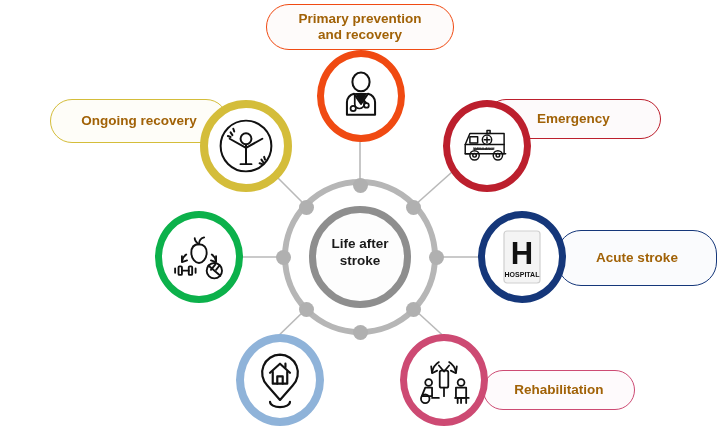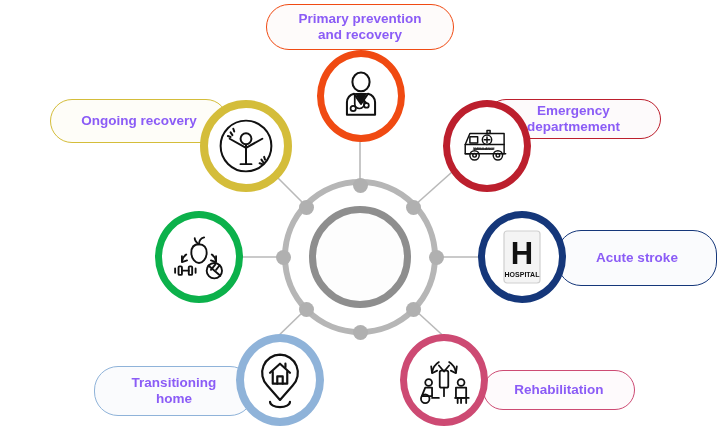--- a/index.html
+++ b/index.html
@@ -80,21 +80,21 @@
     position: absolute;
     box-sizing: border-box;
     border-radius: 24px;
     display: flex;
     align-items: center;
     justify-content: center;
     text-align: center;
     font-size: 13.5px;
     font-weight: bold;
     line-height: 1.22;
-    color: #8b5cf6;
+    color: #a16207;
     padding: 4px 10px;
     z-index: 2;
   }
   .pill span { display: block; }
 </style>
 </head>
 <body>
 
 <div id="canvas">
 
@@ -112,20 +112,24 @@
     <div class="hub-ring-outer"></div>
     <div class="hub-dot" style="left:71px; top:-1px;"></div>
     <div class="hub-dot" style="left:124px; top:21px;"></div>
     <div class="hub-dot" style="left:147px; top:71px;"></div>
     <div class="hub-dot" style="left:124px; top:123px;"></div>
     <div class="hub-dot" style="left:71px; top:146px;"></div>
     <div class="hub-dot" style="left:17px; top:123px;"></div>
     <div class="hub-dot" style="left:-6px; top:71px;"></div>
     <div class="hub-dot" style="left:17px; top:21px;"></div>
     <div class="hub-ring-inner"></div>
+    <div class="hub-label">
+      <span>Life after</span>
+      <span>stroke</span>
+    </div>
   </div>
 
   <div class="pill" style="left:266px; top:4px; width:188px; height:46px; border:1.6px solid #f04a12; background:#fefbfa;">
     <div>
       <span>Primary prevention</span>
       <span>and recovery</span>
     </div>
   </div>
   <div class="node" style="left:317px; top:50px; width:88px; height:92px; border:7px solid #f04a12;">
     <svg width="50" height="50" viewBox="0 0 64 64">
@@ -137,21 +141,20 @@
         <circle cx="22" cy="48" r="3.4" stroke-width="2.2"></circle>
         <circle cx="39" cy="44" r="3.0" stroke-width="2.2"></circle>
         <path d="M36 38 L39 41" stroke-width="2.2"></path>
       </g>
     </svg>
   </div>
 
   <div class="pill" style="left:486px; top:99px; width:175px; height:40px; border:1.6px solid #bc1f2d; background:#fdfafb;">
     <div>
       <span>Emergency</span>
-      <span>departmement</span>
     </div>
   </div>
   <div class="node" style="left:443px; top:100px; width:88px; height:92px; border:7px solid #bc1f2d;">
     <svg width="56" height="46" viewBox="0 0 72 56">
       <g fill="none" stroke="#111" stroke-width="1.9" stroke-linejoin="round" stroke-linecap="round">
         <path d="M14 12 h44 v26 h-50 v-12 z"></path>
         <path d="M8 26 h50"></path>
         <path d="M14 16 h10 v8 h-10 z"></path>
         <circle cx="36" cy="20" r="6"></circle>
         <path d="M36 16.5 v7 M32.5 20 h7"></path>
@@ -199,26 +202,20 @@
         <path d="M12 40 h8 v10 h-12 z"></path>
         <circle cx="12" cy="53" r="5"></circle>
         <path d="M20 52 h8"></path>
         <circle cx="54" cy="34" r="4"></circle>
         <path d="M48 40 h12 v12 h-12 z"></path>
         <path d="M47 52 h16 M50 52 v6 M60 52 v6 M54 52 v6"></path>
       </g>
     </svg>
   </div>
 
-  <div class="pill" style="left:94px; top:366px; width:160px; height:50px; border:1.6px solid #8fb3d9; background:#fafbfd;">
-    <div>
-      <span>Transitioning</span>
-      <span>home</span>
-    </div>
-  </div>
   <div class="node" style="left:236px; top:334px; width:88px; height:92px; border:8px solid #8fb3d9;">
     <svg width="50" height="58" viewBox="0 0 54 64">
       <g fill="none" stroke="#111" stroke-width="2.4" stroke-linejoin="round" stroke-linecap="round">
         <path d="M27 4 a20 20 0 0 1 14 34 L27 54 L13 38 A20 20 0 0 1 27 4 Z"></path>
         <path d="M16 24 L27 14 L38 24"></path>
         <path d="M19 23 v13 h16 v-13"></path>
         <path d="M24 36 v-8 h6 v8"></path>
         <path d="M33 14 v4"></path>
         <path d="M16 56 a11 6 0 0 0 22 0"></path>
       </g>

